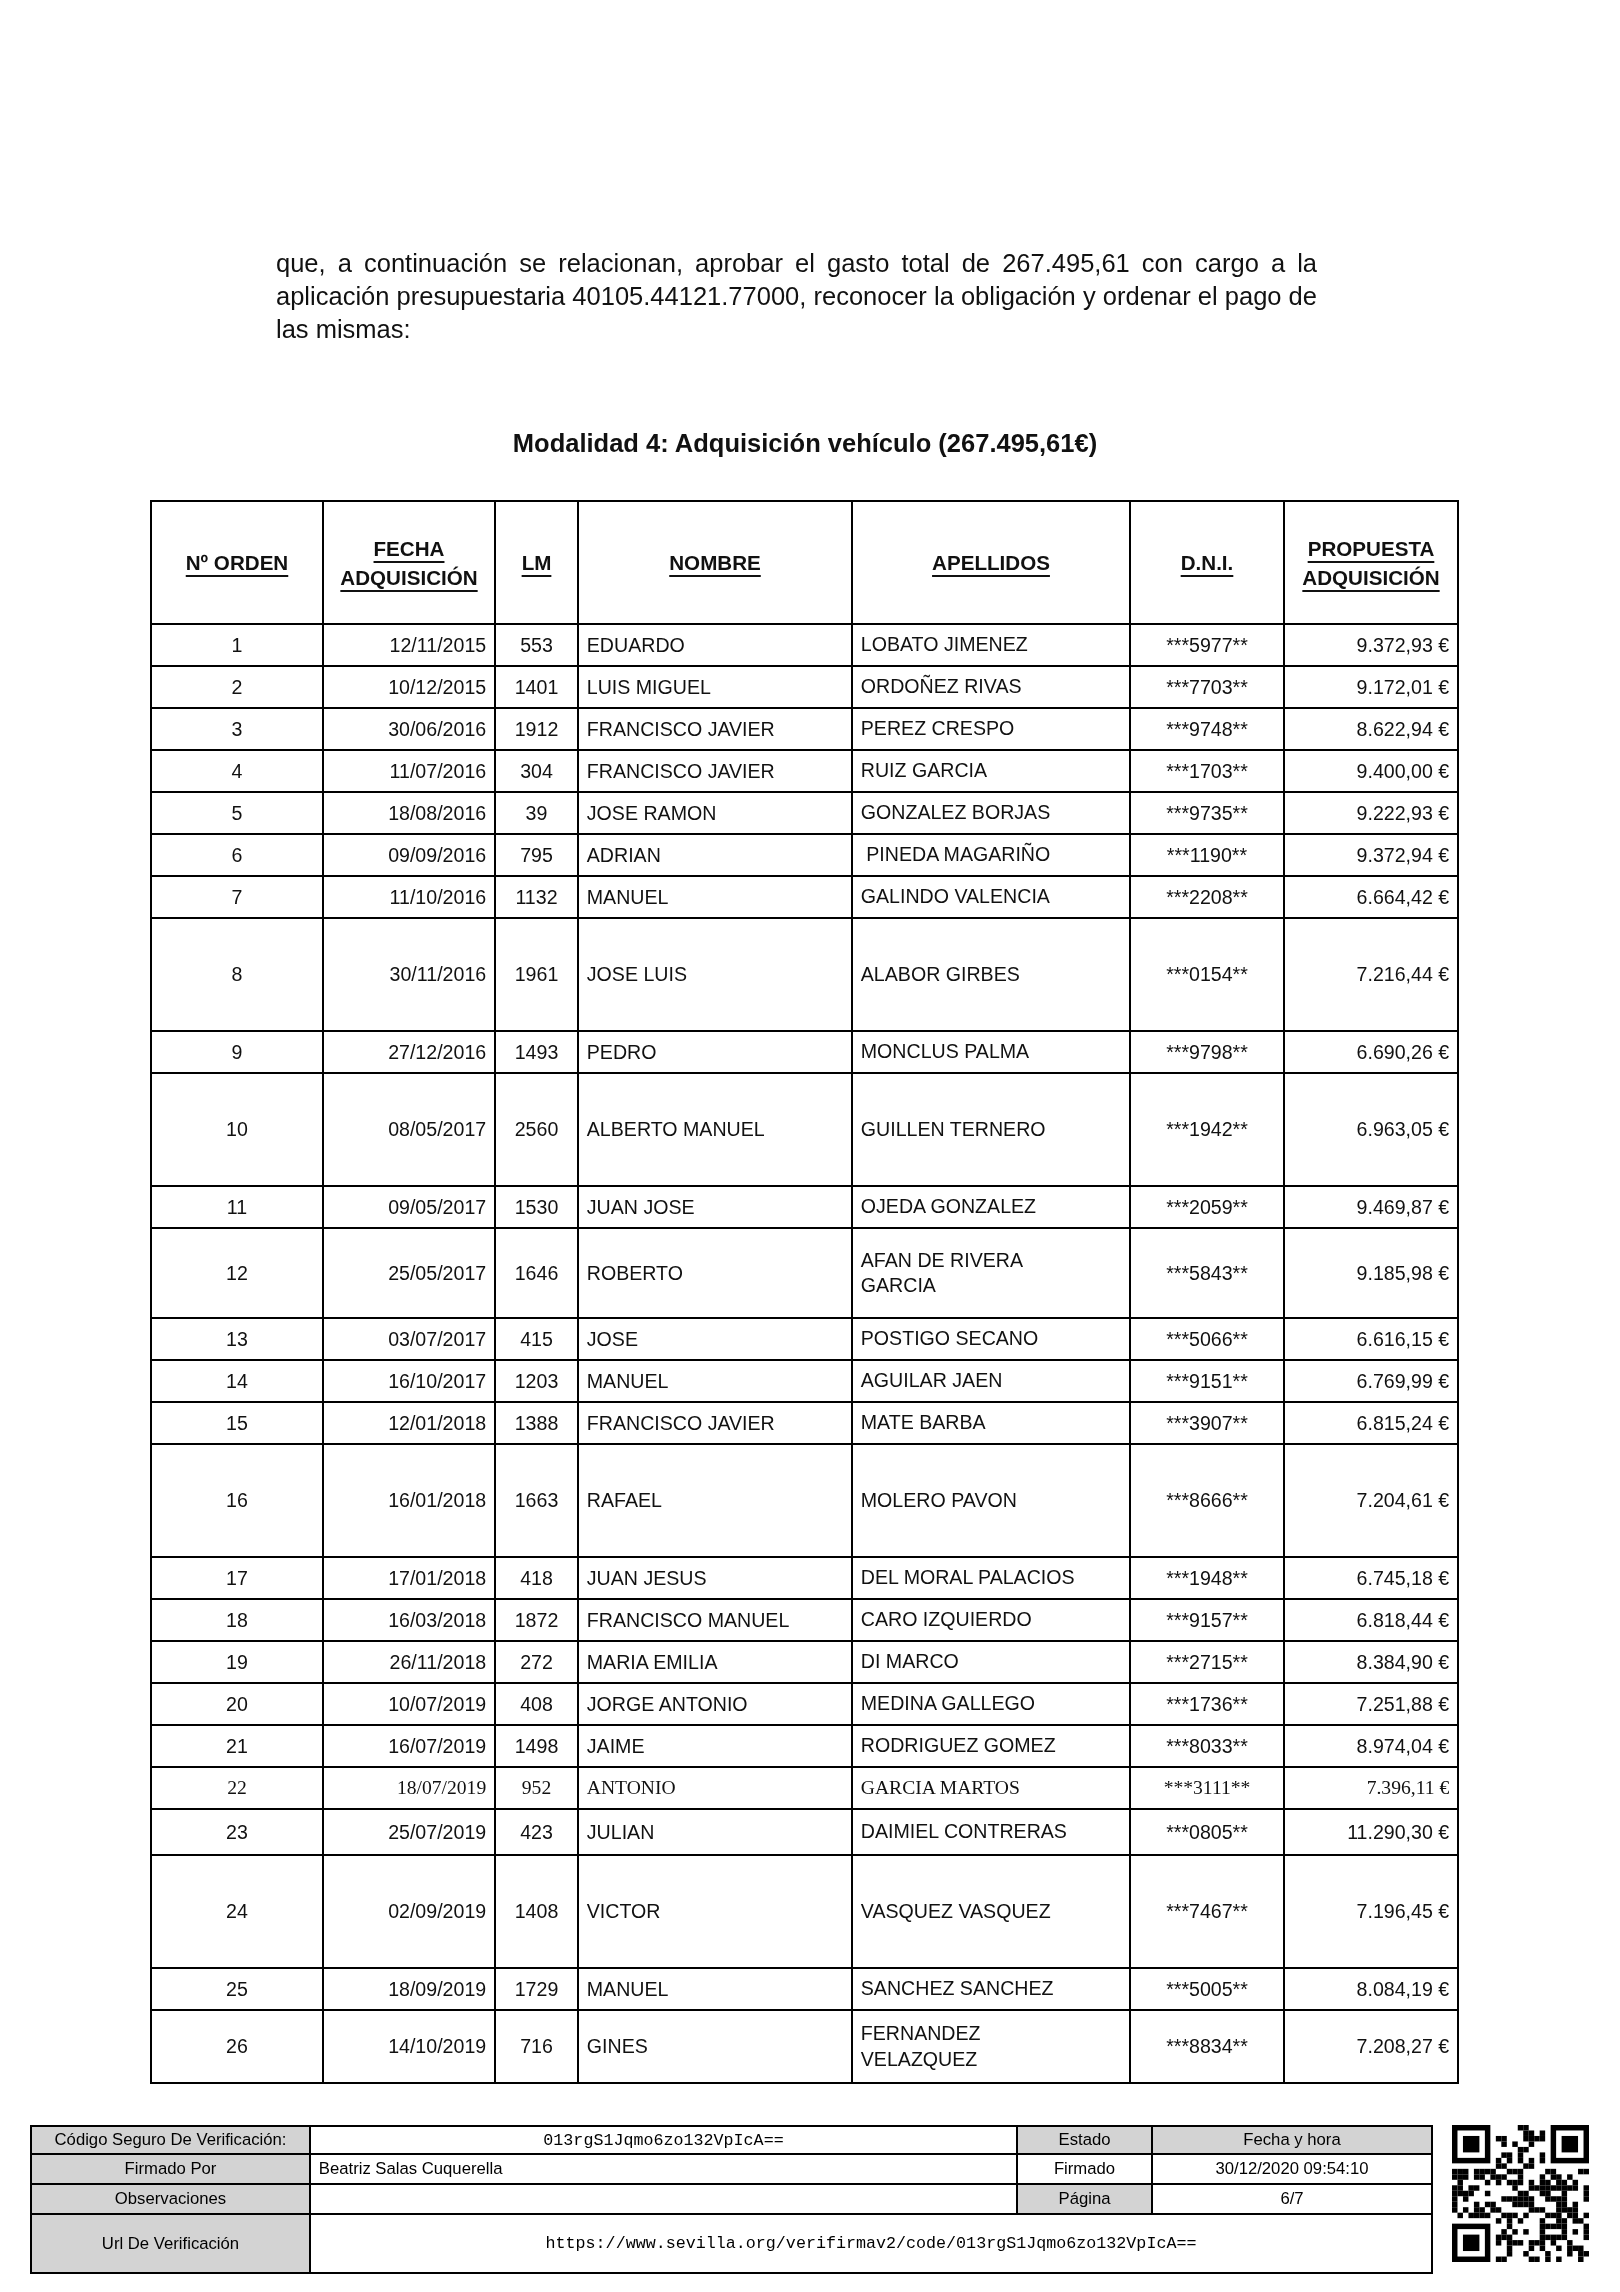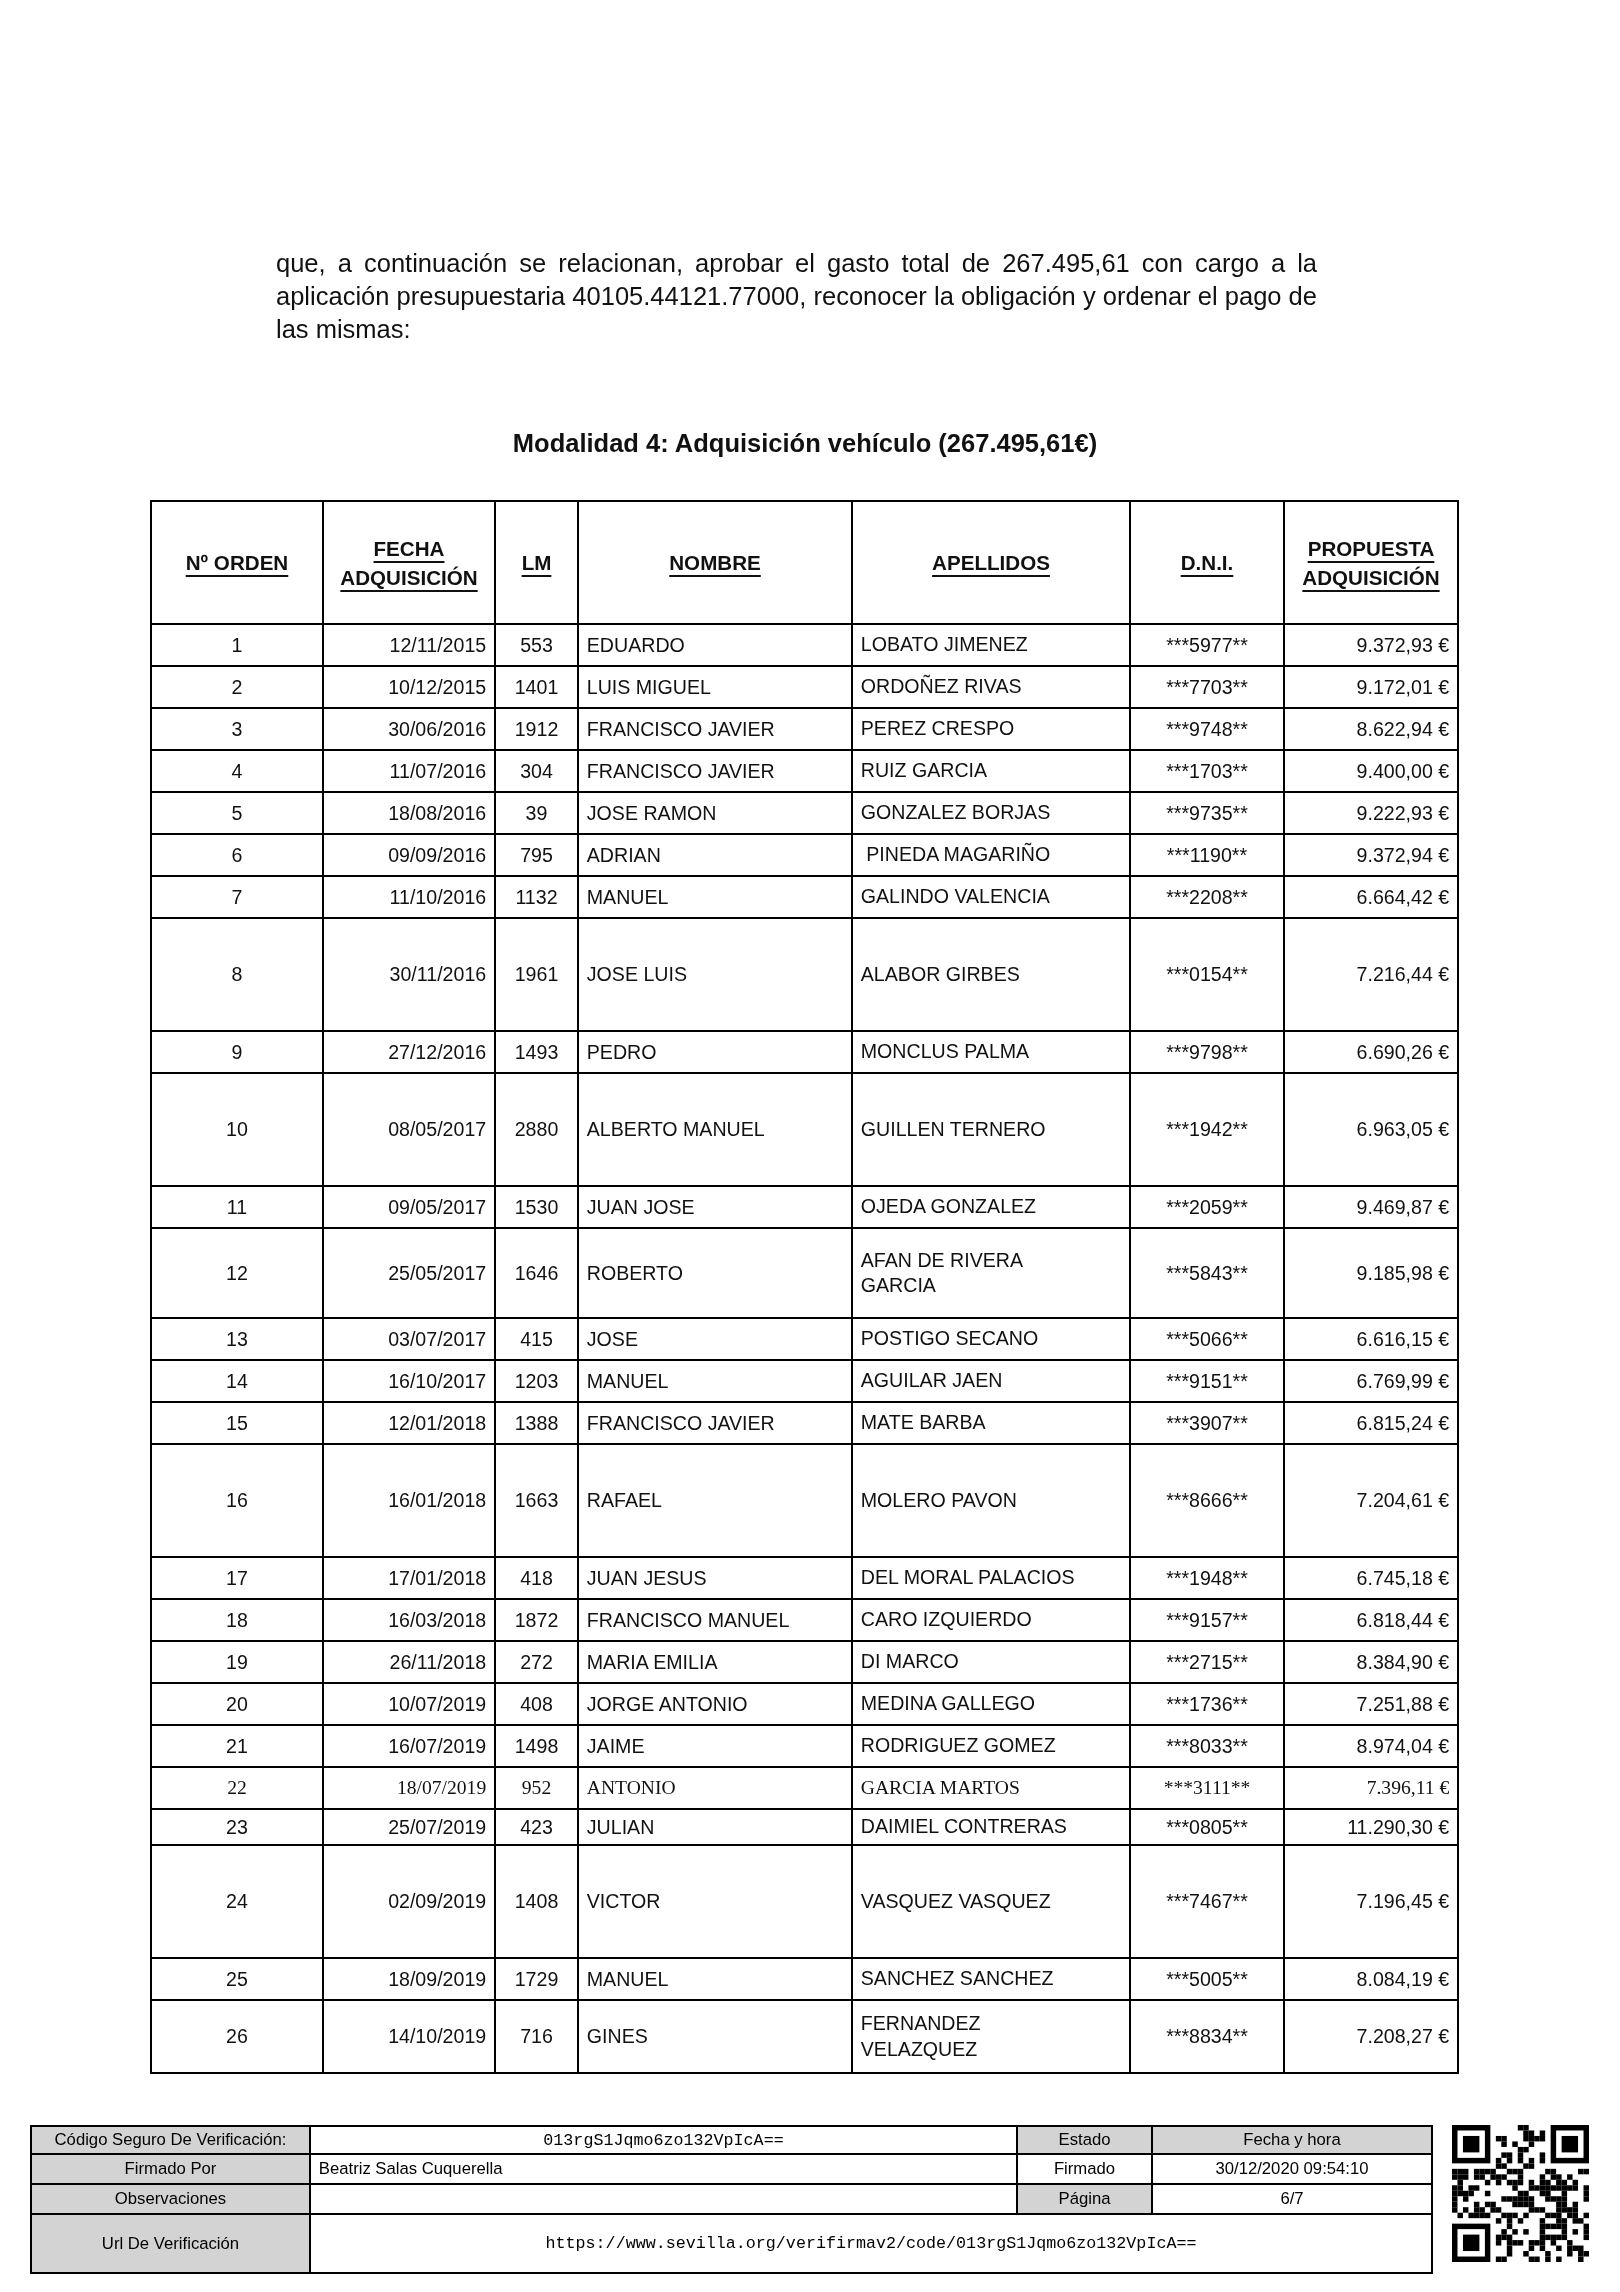--- a/index.html
+++ b/index.html
@@ -160,21 +160,21 @@
           <td class="c-fecha">27/12/2016</td>
           <td class="c-lm">1493</td>
           <td class="c-nombre">PEDRO</td>
           <td class="c-apellidos">MONCLUS PALMA</td>
           <td class="c-dni">***9798**</td>
           <td class="c-propuesta">6.690,26 €</td>
         </tr>
         <tr style="height: 113px;">
           <td class="c-orden">10</td>
           <td class="c-fecha">08/05/2017</td>
-          <td class="c-lm">2880</td>
+          <td class="c-lm">2560</td>
           <td class="c-nombre">ALBERTO MANUEL</td>
           <td class="c-apellidos">GUILLEN TERNERO</td>
           <td class="c-dni">***1942**</td>
           <td class="c-propuesta">6.963,05 €</td>
         </tr>
         <tr style="height: 42px;">
           <td class="c-orden">11</td>
           <td class="c-fecha">09/05/2017</td>
           <td class="c-lm">1530</td>
           <td class="c-nombre">JUAN JOSE</td>
@@ -275,21 +275,21 @@
         </tr>
         <tr style="height: 42px; font-family: Liberation Serif, serif;">
           <td class="c-orden">22</td>
           <td class="c-fecha">18/07/2019</td>
           <td class="c-lm">952</td>
           <td class="c-nombre">ANTONIO</td>
           <td class="c-apellidos">GARCIA MARTOS</td>
           <td class="c-dni">***3111**</td>
           <td class="c-propuesta">7.396,11 €</td>
         </tr>
-        <tr style="height: 36px;">
+        <tr style="height: 46px;">
           <td class="c-orden">23</td>
           <td class="c-fecha">25/07/2019</td>
           <td class="c-lm">423</td>
           <td class="c-nombre">JULIAN</td>
           <td class="c-apellidos">DAIMIEL CONTRERAS</td>
           <td class="c-dni">***0805**</td>
           <td class="c-propuesta">11.290,30 €</td>
         </tr>
         <tr style="height: 113px; margin-left: 28px;">
           <td class="c-orden">24</td>

